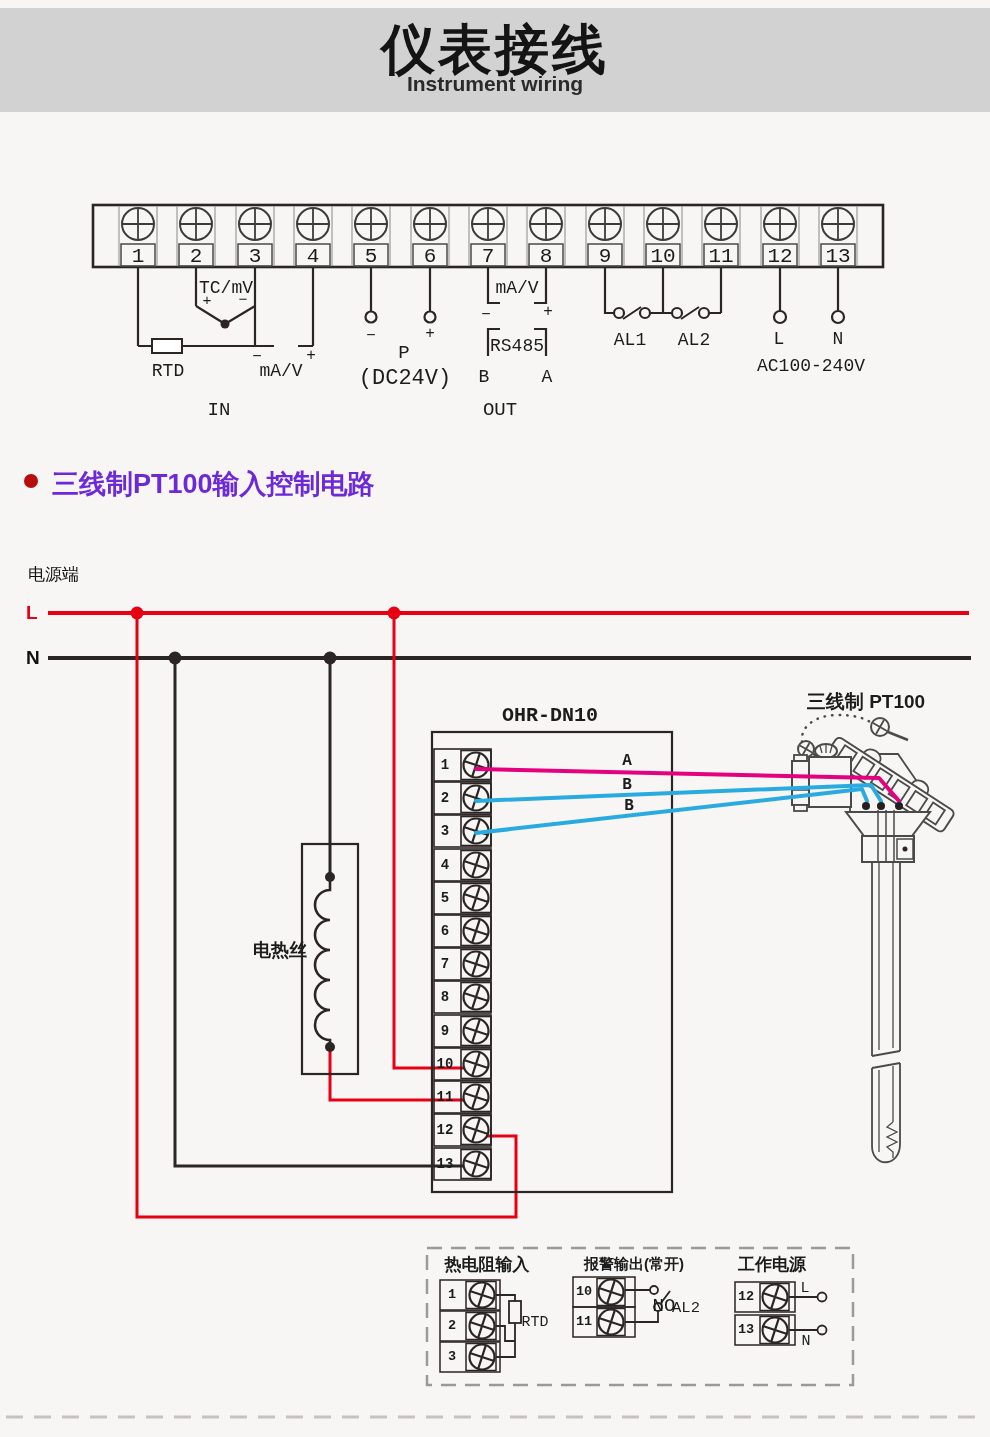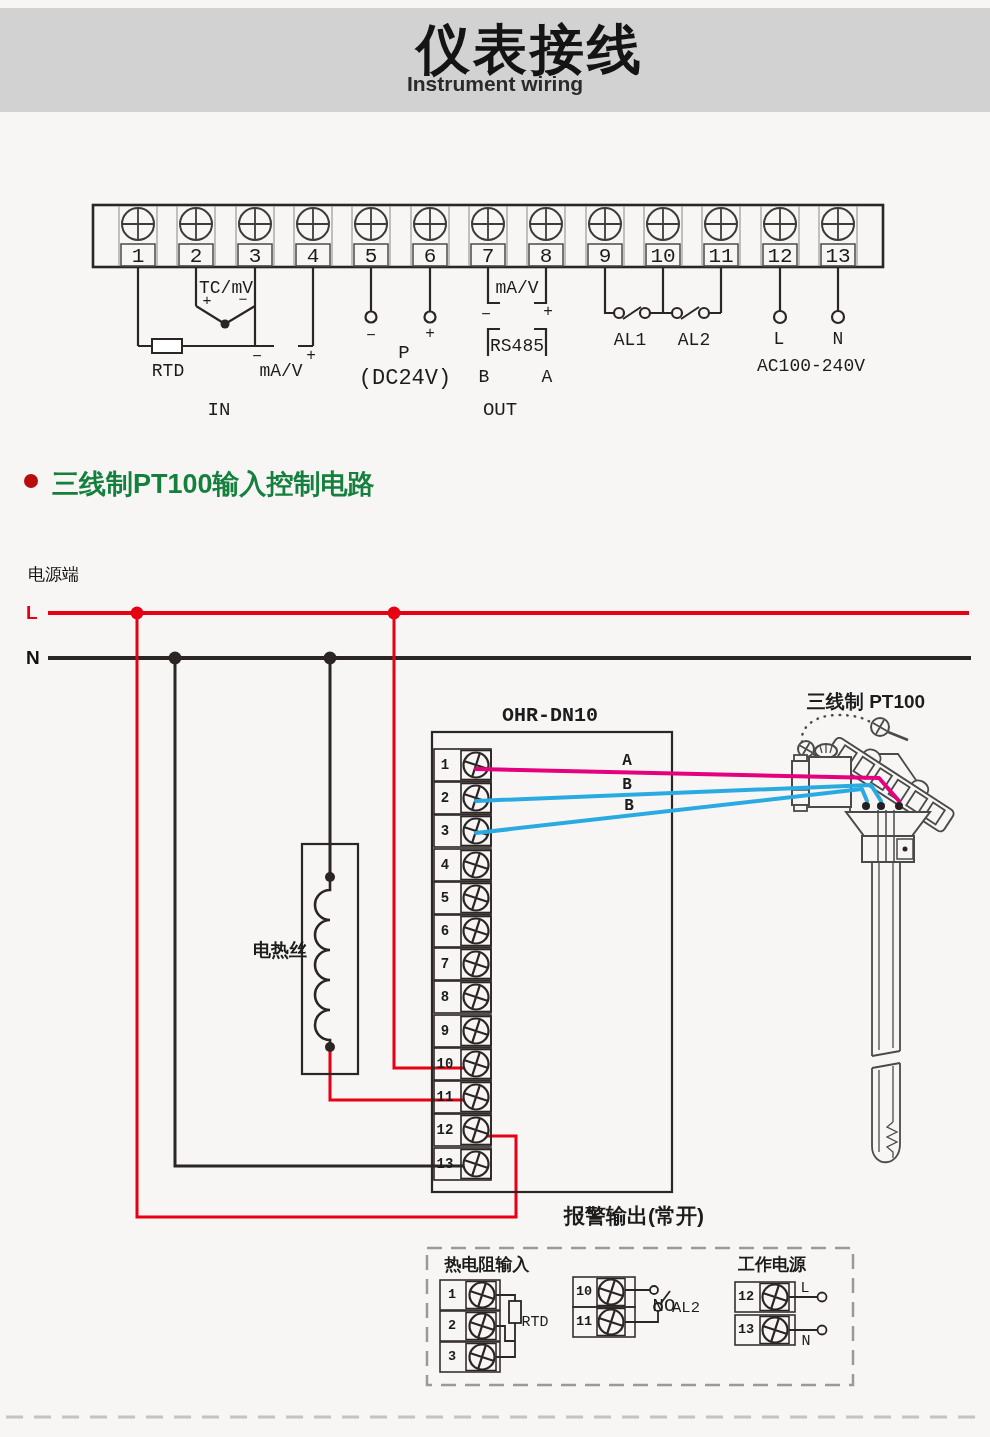--- a/index.html
+++ b/index.html
@@ -1,29 +1,29 @@
 <!DOCTYPE html>
 <html><head>
 <meta charset="utf-8">
 <style>
   html,body{margin:0;padding:0;background:#e9e9e9;}
   .page{position:relative;width:990px;height:1437px;background:#f7f6f5;
         font-family:"Liberation Sans",sans-serif;overflow:hidden;}
   .hdr{position:absolute;left:0;top:8px;width:990px;height:104px;background:#d2d2d2;}
   .hdr-title{position:absolute;left:50%;top:14px;transform:translateX(-50%);
-             font-size:54px;font-weight:900;color:#141414;letter-spacing:3px;white-space:nowrap;margin-left:35px;}
+             font-size:54px;font-weight:900;color:#141414;letter-spacing:3px;white-space:nowrap;}
   .hdr-sub{position:absolute;left:50%;top:72px;transform:translateX(-50%);
            font-size:21px;font-weight:600;color:#2a2a2a;white-space:nowrap;}
   .lbl{position:absolute;transform:translate(-50%,-50%);white-space:nowrap;
        font-family:"Liberation Mono",monospace;color:#1c1c1c;line-height:1;}
   .lblL{position:absolute;white-space:nowrap;font-family:"Liberation Mono",monospace;
         color:#1c1c1c;line-height:1;}
   .cjk{font-family:"Liberation Sans",sans-serif;font-weight:700;}
   .bullet{position:absolute;left:24px;top:474px;width:14px;height:14px;border-radius:50%;background:#b70d0d;}
-  .sec-title{position:absolute;left:52px;top:466px;font-size:27px;font-weight:700;color:#15803d;text-align:right;}
+  .sec-title{position:absolute;left:52px;top:466px;font-size:27px;font-weight:700;color:#6d28d9;text-align:right;}
   .sec-note{position:absolute;left:50px;top:516px;font-size:23px;font-weight:700;color:#111;}
   .pwr{position:absolute;left:28px;top:563px;font-size:17px;font-weight:400;color:#111;}
   .red{color:#e60012;}
   svg{position:absolute;left:0;top:0;}
 </style>
 </head>
 <body>
 
 <div class="page">
 
@@ -347,21 +347,21 @@
   <div class="lbl" style="left:445px;top:931px;font-size:14px;font-weight:700">6</div>
   <div class="lbl" style="left:445px;top:964px;font-size:14px;font-weight:700">7</div>
   <div class="lbl" style="left:445px;top:997px;font-size:14px;font-weight:700">8</div>
   <div class="lbl" style="left:445px;top:1031px;font-size:14px;font-weight:700">9</div>
   <div class="lbl" style="left:445px;top:1064px;font-size:14px;font-weight:700">10</div>
   <div class="lbl" style="left:445px;top:1097px;font-size:14px;font-weight:700">11</div>
   <div class="lbl" style="left:445px;top:1130px;font-size:14px;font-weight:700">12</div>
   <div class="lbl" style="left:445px;top:1164px;font-size:14px;font-weight:700">13</div>
 
   <div class="lbl cjk" style="left:487px;top:1264px;font-size:17px">热电阻输入</div>
-  <div class="lbl cjk" style="left:634px;top:1215px;font-size:21px">报警输出(常开)</div>
+  <div class="lbl cjk" style="left:634px;top:1263px;font-size:15px">报警输出(常开)</div>
   <div class="lbl cjk" style="left:772px;top:1264px;font-size:17px">工作电源</div>
   <div class="lbl" style="left:452px;top:1295px;font-size:13.5px;font-weight:700">1</div>
   <div class="lbl" style="left:452px;top:1326px;font-size:13.5px;font-weight:700">2</div>
   <div class="lbl" style="left:452px;top:1357px;font-size:13.5px;font-weight:700">3</div>
   <div class="lbl" style="left:535px;top:1322px;font-size:15px">RTD</div>
   <div class="lbl" style="left:584px;top:1292px;font-size:13.5px;font-weight:700">10</div>
   <div class="lbl" style="left:584px;top:1322px;font-size:13.5px;font-weight:700">11</div>
   <div class="lbl" style="left:664px;top:1306px;font-size:19px">NO</div>
   <div class="lbl" style="left:686px;top:1309px;font-size:15.5px">AL2</div>
   <div class="lbl" style="left:746px;top:1297px;font-size:13.5px;font-weight:700">12</div>

